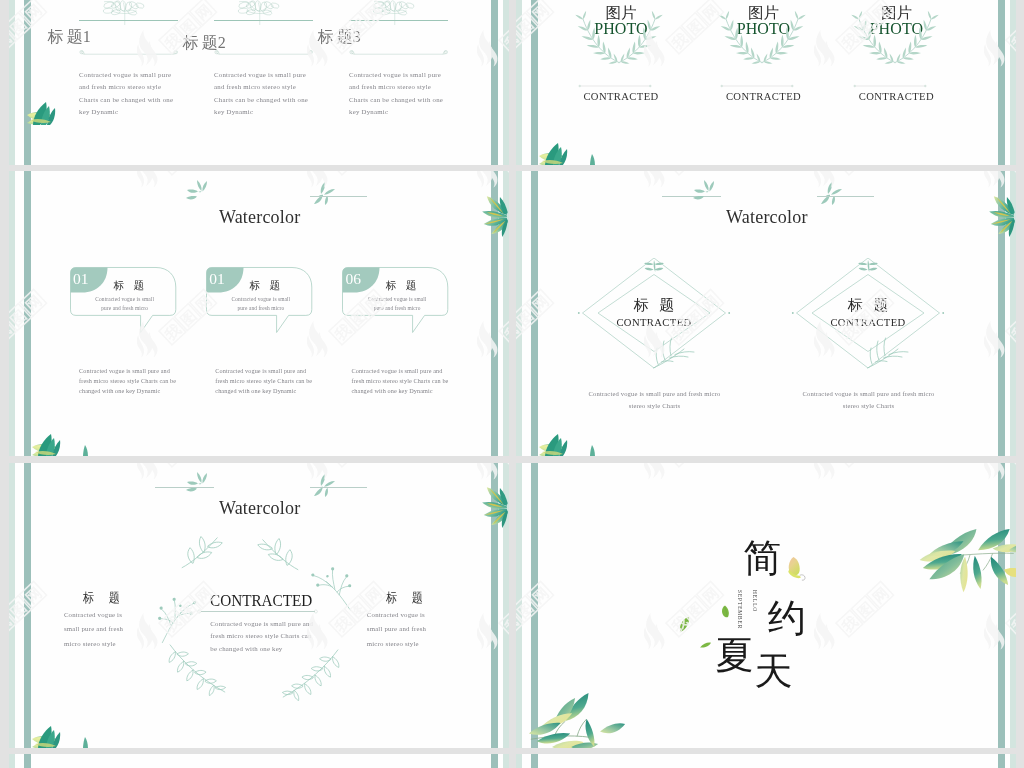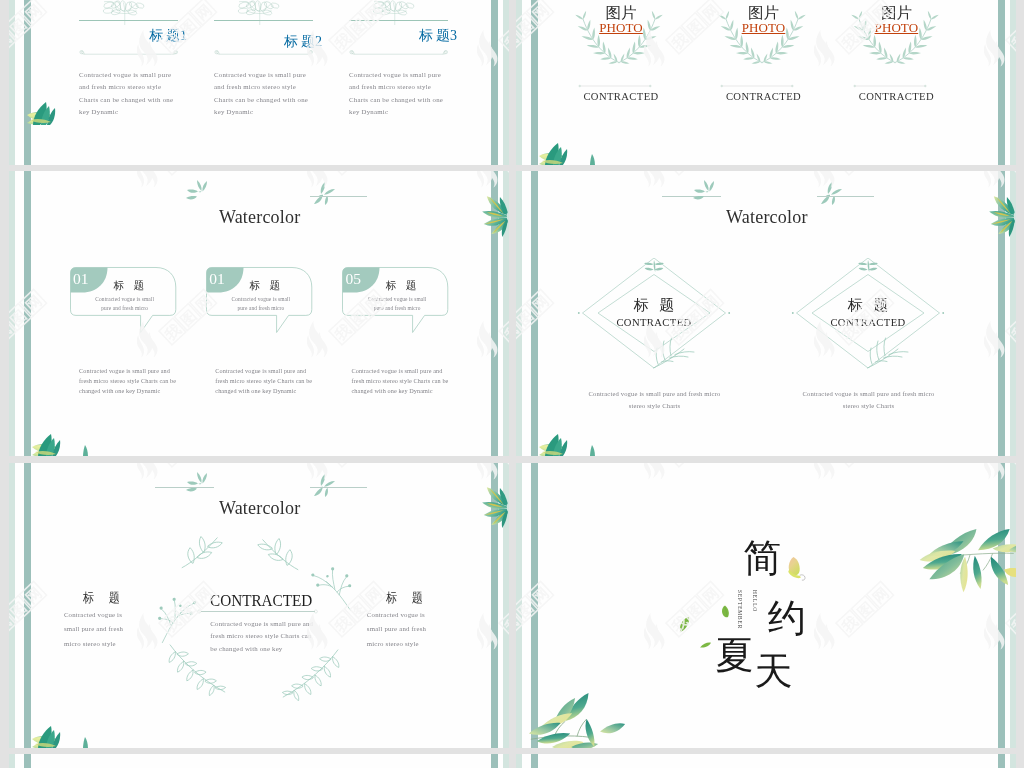--- a/index.html
+++ b/index.html
@@ -22,30 +22,30 @@
   .bar-l{left:15.6px}.bar-r{right:11.5px}
   .cn{font-family:"Liberation Serif",serif;}
 
   
   .wm{position:absolute;left:-42px;top:-56px;width:640px;height:430px;pointer-events:none;opacity:.85;}
 
   
   .s1col{position:absolute;top:0;width:99.4px;}
   .s1col .sprig{position:absolute;left:50%;transform:translateX(-50%);}
   .s1rule{position:absolute;height:1px;background:#9dc5b7;left:0;right:0;}
-  .s1title{position:absolute;left:-31.5px;right:-8.5px;text-align:right;font-size:14px;line-height:1;
-           color:#0369a1;letter-spacing:0;font-family:"Liberation Serif",serif;white-space:pre;}
+  .s1title{position:absolute;left:-31.5px;right:-8.5px;text-align:left;font-size:16px;line-height:1;
+           color:#737373;letter-spacing:0;font-family:"Liberation Serif",serif;white-space:pre;}
   .s1divider{position:absolute;left:0;right:0;}
   .s1body{position:absolute;left:0;width:96px;font-size:6.8px;line-height:12.6px;
           color:#84848a;letter-spacing:.25px;font-family:"Liberation Serif",serif;}
 
   
   .s2col{position:absolute;top:0;width:140px;text-align:center;}
   .s2t{position:absolute;left:0;right:0;font-size:15.5px;line-height:1;color:#2b2b2b;letter-spacing:0;}
-  .s2s{position:absolute;left:0;right:0;font-size:13px;line-height:1;color:#c2410c;letter-spacing:.1px;font-family:"Liberation Serif",serif;text-decoration:underline;}
+  .s2s{position:absolute;left:0;right:0;font-size:16px;line-height:1;color:#14532d;letter-spacing:.1px;font-family:"Liberation Serif",serif;}
   .s2cap{position:absolute;left:0;right:0;font-size:10.6px;line-height:1;color:#333;letter-spacing:.4px;font-family:"Liberation Serif",serif;}
 
   
   .wchead{position:absolute;font-size:18px;color:#2f2f2f;letter-spacing:0.2px;line-height:1;
           font-family:"Liberation Serif",serif;white-space:nowrap;margin-top:21px;}
   .wcline{position:absolute;height:1px;background:#b9cfc8;}
 
   
   .bub{position:absolute;width:108px;height:57px;}
   .bubnum{position:absolute;left:3.3px;top:4.1px;font-size:15.5px;line-height:1;color:#fff;
@@ -556,21 +556,21 @@
           <use href="#bubble"></use>
         </svg>
       <div class="bubnum">01</div>
       <div class="bubtitle cn">标 题</div>
       <div class="bubbody">Contracted vogue is small pure and fresh micro</div>
     </div>
     <div class="bub" style="left:333.6px;top:96.1px">
       <svg width="106.3" height="64.1" viewBox="0 0 106.3 64.1" style="position:absolute;left:0;top:0;overflow:visible">
           <use href="#bubble"></use>
         </svg>
-      <div class="bubnum">05</div>
+      <div class="bubnum">06</div>
       <div class="bubtitle cn">标 题</div>
       <div class="bubbody">Contracted vogue is small pure and fresh micro</div>
     </div>
 
     <div class="s3note" style="left:70.6px;top:194.4px">Contracted vogue is small pure and fresh micro stereo style Charts can be changed with one key Dynamic</div>
     <div class="s3note" style="left:206.8px;top:194.4px">Contracted vogue is small pure and fresh micro stereo style Charts can be changed with one key Dynamic</div>
     <div class="s3note" style="left:343px;top:194.4px">Contracted vogue is small pure and fresh micro stereo style Charts can be changed with one key Dynamic</div>
     <div class="wm"><svg width="620" height="420">
           <use href="#wmtile"></use>
         </svg></div>

